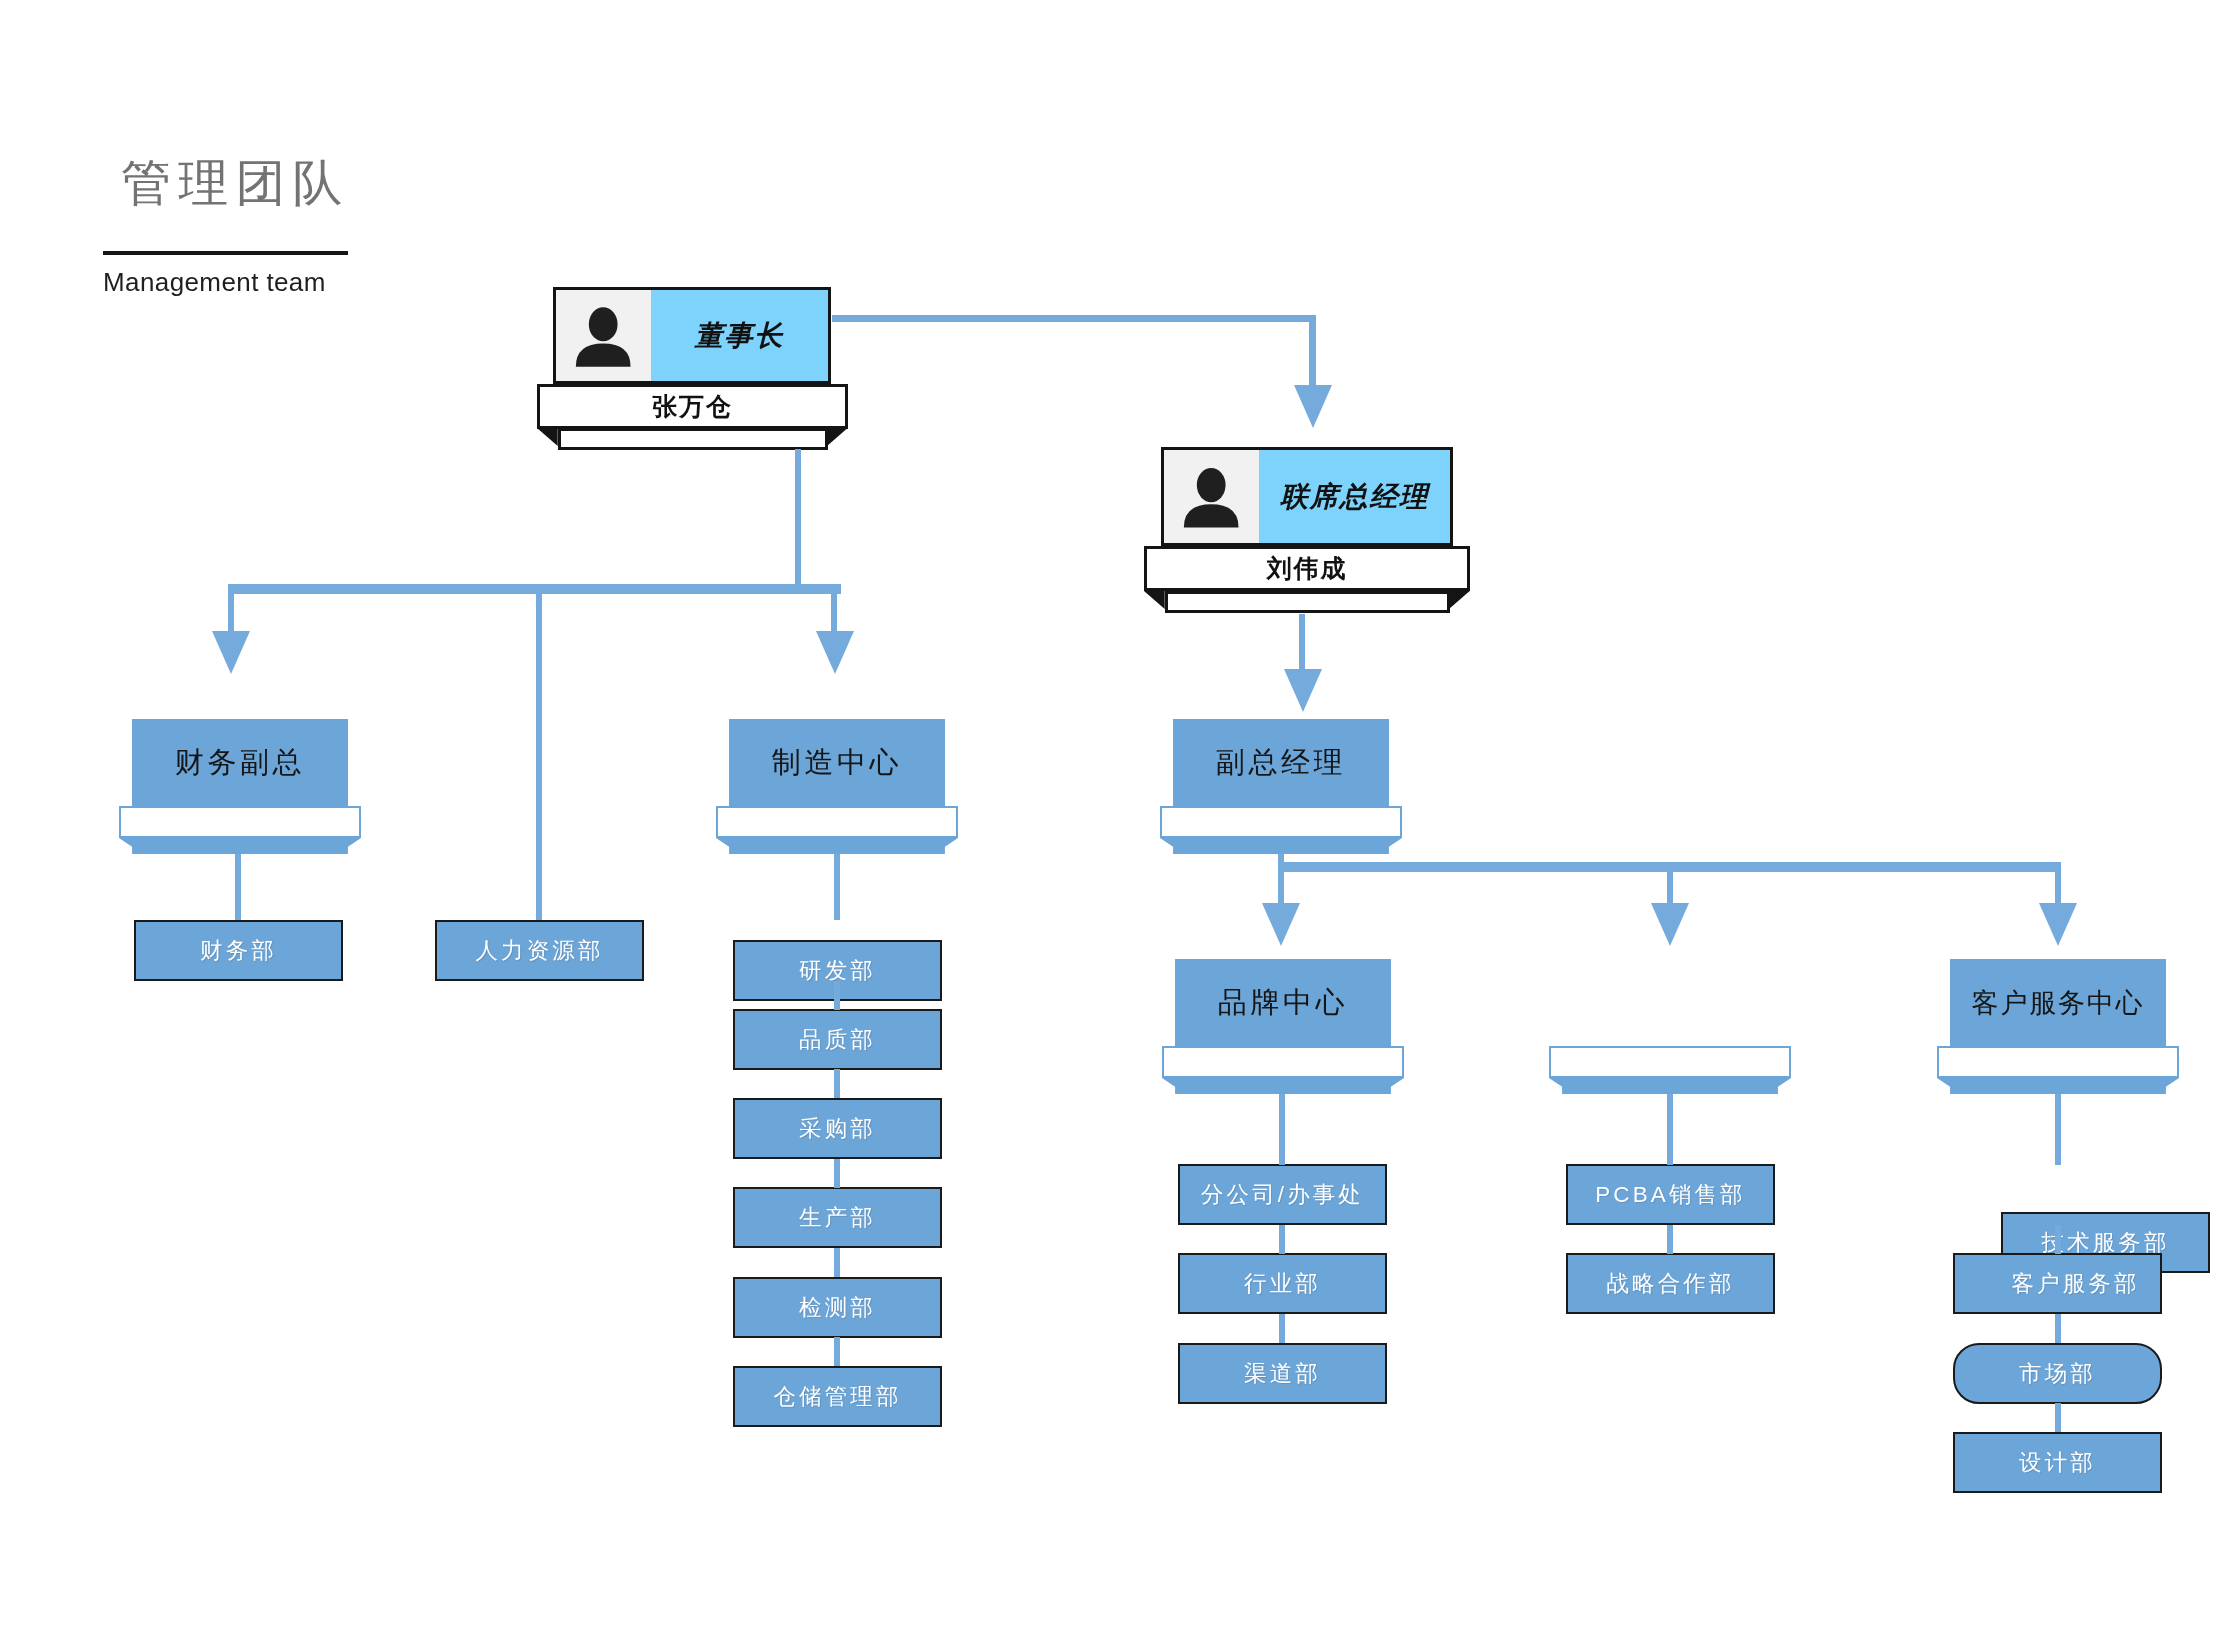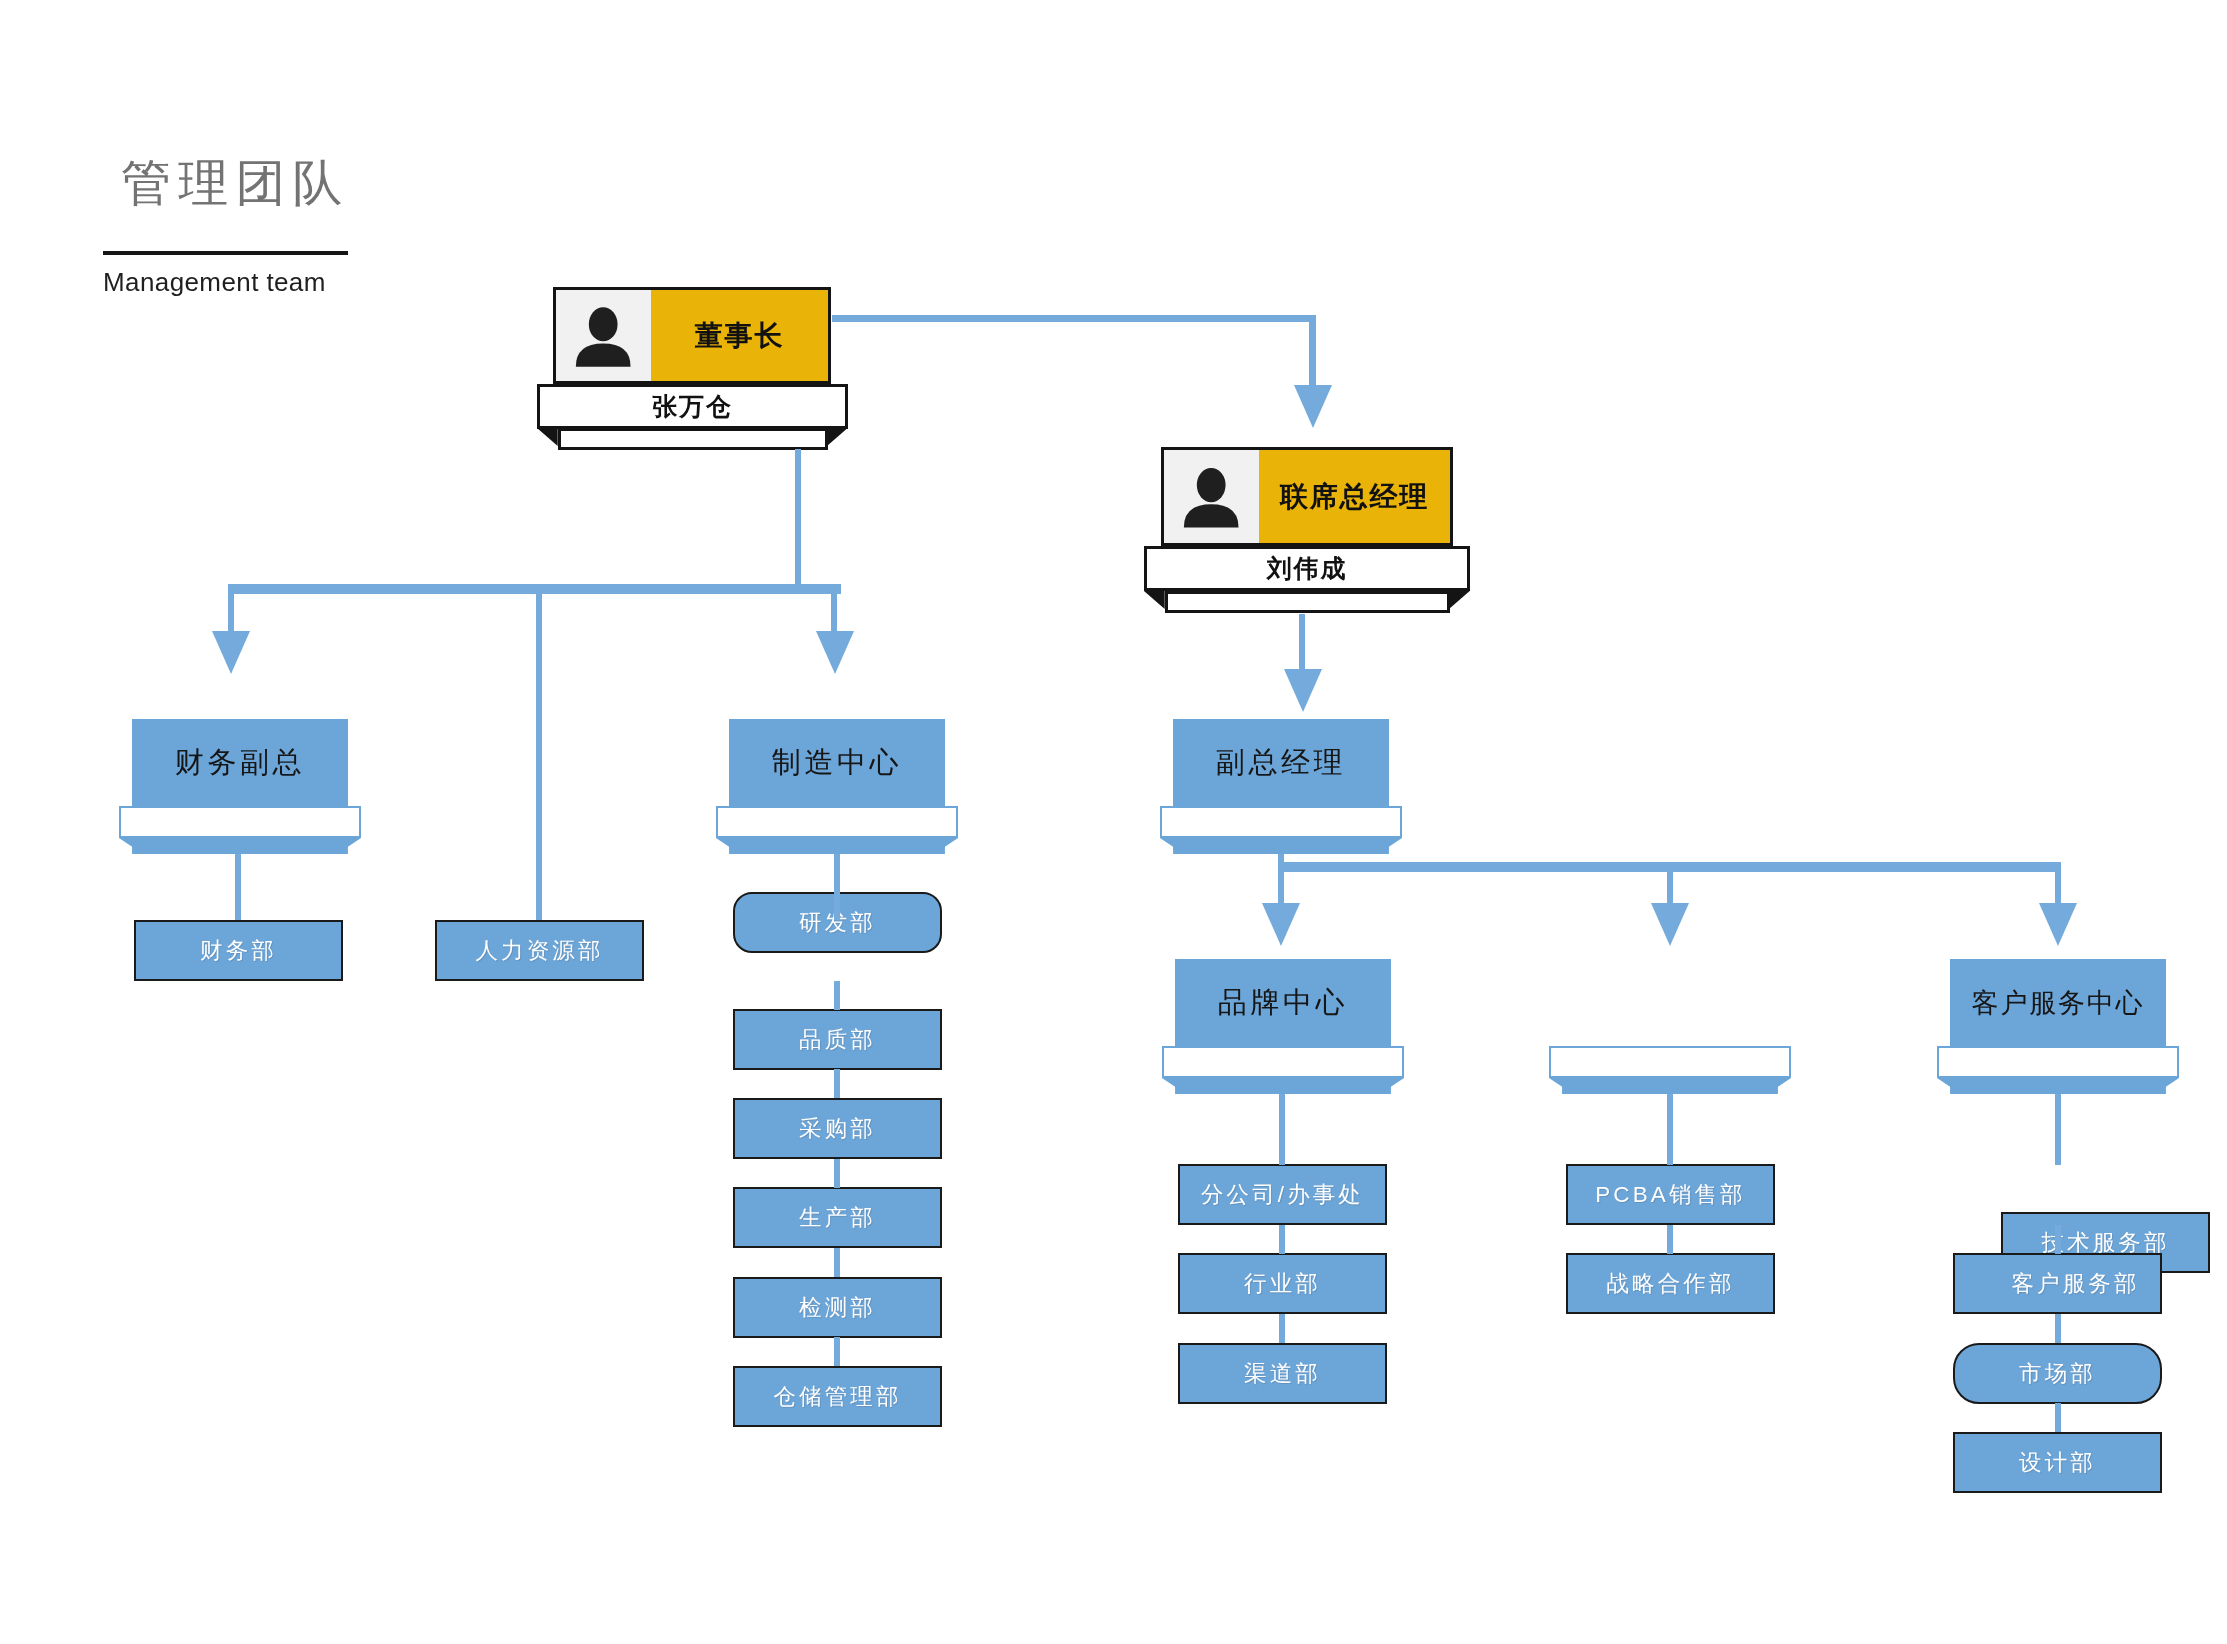--- a/index.html
+++ b/index.html
@@ -15,22 +15,22 @@
   }
   .title-underline{position:absolute;left:103px;top:251px;width:245px;height:4px;background:#161616;}
   .page-subtitle{
     position:absolute;left:103px;top:267px;
     font-size:26px;font-weight:500;color:#1f1f1f;letter-spacing:0.4px;
   }
 
   
   .exec-card{position:absolute;}
   .exec-main{
-    position:absolute;background:#eab308;border:3.6px solid #141414;
-    display:flex;align-items:stretch;box-sizing:border-box;
+    position:absolute;background:#7dd3fc;border:3.6px solid #141414;
+    display:flex;align-items:stretch;box-sizing:border-box;font-style:italic;
   }
   .exec-photo{
     width:95px;flex:0 0 95px;background:#f1f1f1;
     display:flex;align-items:center;justify-content:center;
   }
   .exec-photo svg{width:72%;height:84%;}
   .exec-title{
     flex:1;display:flex;align-items:center;justify-content:center;
     font-size:28px;font-weight:bold;color:#111;letter-spacing:1.8px;
   }
@@ -149,21 +149,21 @@
   </div>
   <div class="ribbon" style="left:1937px;top:959px;">
     <div class="ribbon-box" style="font-size:27px;letter-spacing:1.8px;">客户服务中心</div>
     <div class="ribbon-band"></div>
     <div class="ribbon-tail"></div>
   </div>
 
   <div class="dept" style="left:134px;top:920px;">财务部</div>
   <div class="dept" style="left:435px;top:920px;">人力资源部</div>
 
-  <div class="dept" style="left:733px;top:892px;border-radius:19px;">研发部</div>
+  <div class="dept" style="left:733px;top:940px;">研发部</div>
   <div class="dept" style="left:733px;top:1009px;">品质部</div>
   <div class="dept" style="left:733px;top:1098px;">采购部</div>
   <div class="dept" style="left:733px;top:1187px;">生产部</div>
   <div class="dept" style="left:733px;top:1277px;">检测部</div>
   <div class="dept" style="left:733px;top:1366px;">仓储管理部</div>
 
   <div class="dept" style="left:1178px;top:1164px;">分公司/办事处</div>
   <div class="dept" style="left:1178px;top:1253px;">行业部</div>
   <div class="dept" style="left:1178px;top:1343px;">渠道部</div>
 

